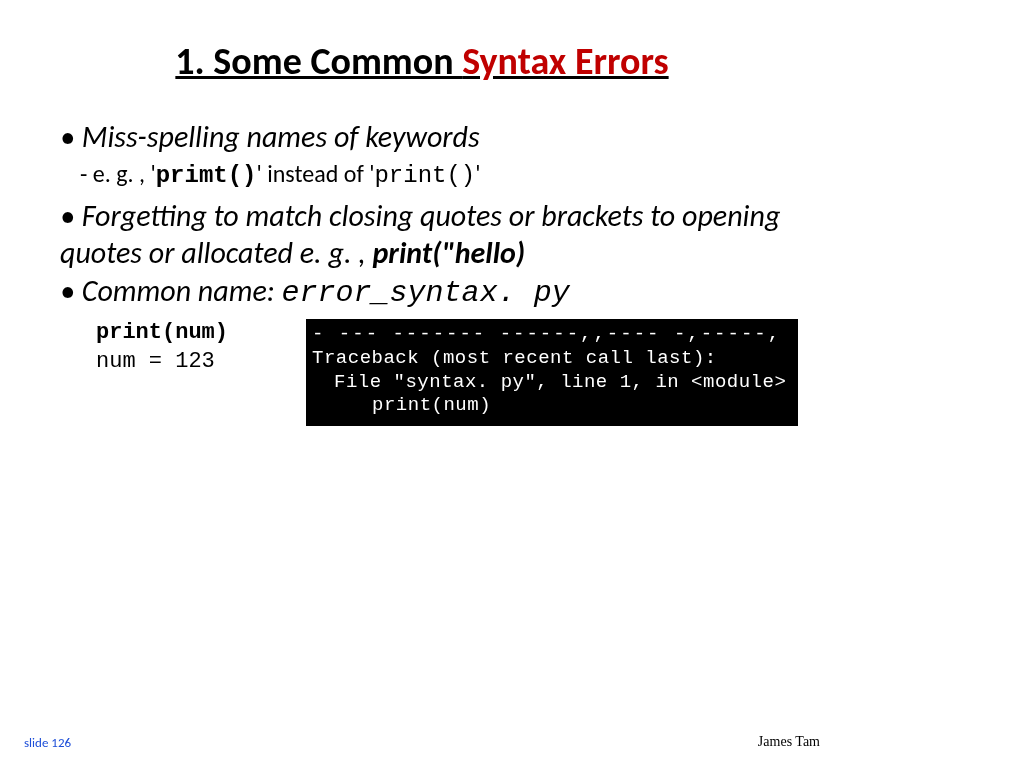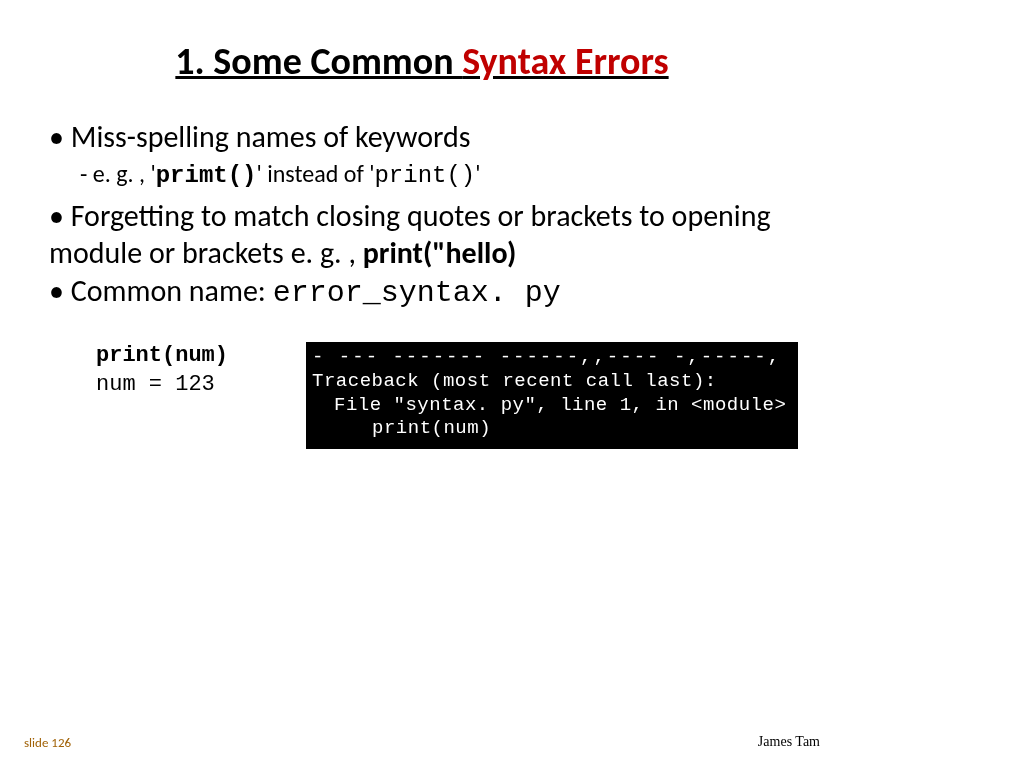--- a/index.html
+++ b/index.html
@@ -1,53 +1,53 @@
 <!DOCTYPE html>
 <html><head>
 <meta charset="utf-8">
 <style>
   * { box-sizing: border-box; margin: 0; padding: 0; }
   html, body { width: 1024px; height: 768px; background: #fff; font-family: Calibri, Arial, sans-serif; color: #000; }
   .slide { position: relative; width: 844px; height: 768px; padding: 38px 46px 0 46px; }
   .title { text-align: center; font-size: 38px; font-weight: 700; text-decoration: underline; margin-bottom: 34px; }
   .title-a { color: #000; }
   .title-b { color: #c00000; }
-  .blk { font-size: 30px; line-height: 1.25; margin-left: 3px; }
+  .blk { font-size: 30px; line-height: 1.25; margin-left: 14px; font-style: italic; }
   .blk .bullet::before { content: "•\00a0"; }
   .sub { font-size: 24px; margin: 2px 0 6px 34px; line-height: 1.3; }
   .sub::before { content: "- "; }
   .mono { font-family: Consolas, "Courier New", monospace; }
-  .row2 { display: flex; align-items: flex-start; margin-top: 30px; margin-left: 50px; gap: 78px; }
+  .row2 { display: flex; align-items: flex-start; margin-top: 7px; margin-left: 50px; gap: 78px; }
   .codebox { font-family: Consolas, "Courier New", monospace; font-size: 22px; line-height: 1.3; }
   .codebox .hl { font-weight: 700; }
   .term { background: #000; color: #fff; font-family: "Courier New", monospace; font-size: 19px; line-height: 1.25; padding: 4px 6px 8px 6px; width: 618px; letter-spacing: 0.5px; }
   .term .toprow { letter-spacing: 2px; }
   .indent1 { padding-left: 22px; }
   .indent2 { padding-left: 60px; }
-  .footer-left { position: absolute; left: 24px; bottom: 18px; font-size: 13px; color: #a16207; }
+  .footer-left { position: absolute; left: 24px; bottom: 18px; font-size: 13px; color: #1d4ed8; }
   .footer-right { position: absolute; right: 24px; bottom: 18px; font-size: 14px; font-family: "Times New Roman", serif; color: #000; text-align: right; }
 </style>
 </head>
 <body>
 
 <div class="slide">
 
   <h1 class="title">
     <span class="title-a">1.  Some Common </span><span class="title-b">Syntax Errors</span>
   </h1>
 
   <div class="blk">
     <span class="bullet">Miss-spelling names of keywords</span>
   </div>
   <div class="sub">
     <span>e. g. , '</span><span class="mono" style="font-weight:700">primt()</span><span>' instead of '</span><span class="mono">print()</span><span>'</span>
   </div>
 
   <div class="blk">
-    <span class="bullet">Forgetting to match closing quotes or brackets to opening module or brackets e. g. , </span><span style="font-weight:700">print("hello)</span>
+    <span class="bullet">Forgetting to match closing quotes or brackets to opening quotes or allocated e. g. , </span><span style="font-weight:700">print("hello)</span>
   </div>
 
 
   <div class="blk">
     <span class="bullet">Common name: </span><span class="mono">error_syntax. py</span>
   </div>
 
   <div class="row2">
     <div class="codebox">
       <div class="hl">print(num)</div>

